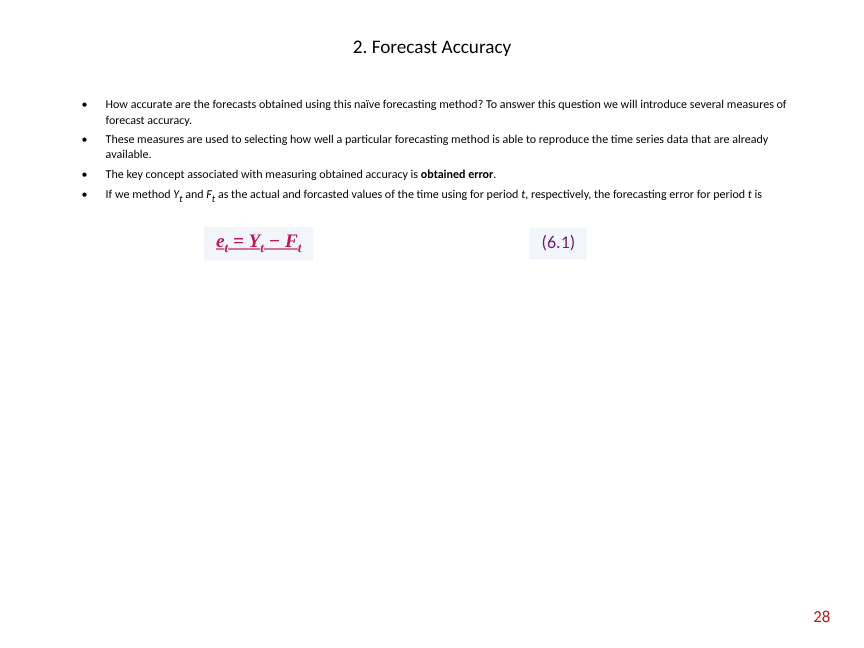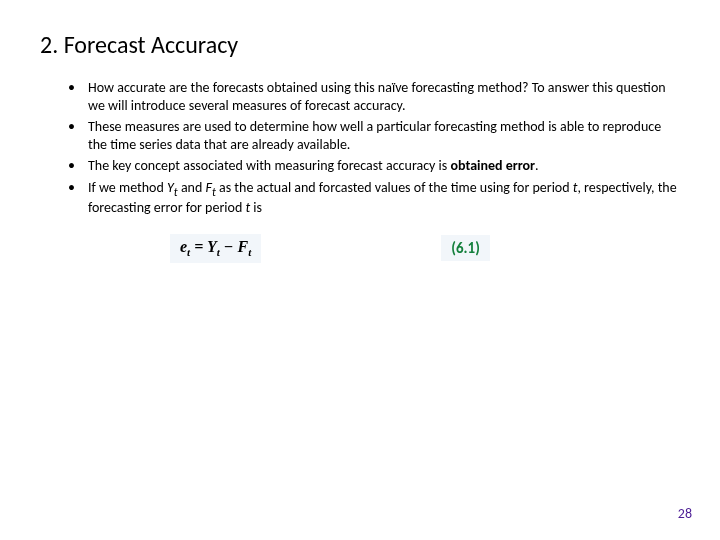--- a/index.html
+++ b/index.html
@@ -9,28 +9,29 @@
     background: #fff;
     font-family: Calibri, Arial, sans-serif;
     color: #000;
     position: relative;
     overflow: hidden;
   }
   .slide {
     padding: 30px 40px 20px 40px;
   }
   .title {
-    font-size: 24px;
+    text-align: center;
+    font-size: 16px;
     font-weight: 400;
-    margin-bottom: 20px;
+    margin-bottom: 32px;
   }
   ul.bullets {
     list-style: none;
     padding-left: 28px;
-    font-size: 14px;
+    font-size: 10px;
     line-height: 1.25;
   }
   ul.bullets li {
     position: relative;
     margin-bottom: 4px;
     padding-left: 20px;
   }
   ul.bullets li::before {
     content: "•";
     position: absolute;
@@ -42,52 +43,53 @@
     display: flex;
     align-items: center;
     gap: 180px;
   }
   .formula {
     background: #f2f6fa;
     padding: 4px 10px;
     font-family: "Times New Roman", serif;
     font-size: 16px;
     font-style: italic;
-    color: #000000;
+    color: #be185d;
     font-weight: bold;
+    text-decoration: underline;
   }
   .formula sub { font-size: 11px; font-style: italic; }
   .eqnum {
     background: #f2f6fa;
     padding: 4px 10px;
-    color: #15803d;
-    font-weight: bold;
+    color: #701a75;
+    font-weight: normal;
     font-size: 15px;
   }
   .pagenum {
     position: absolute;
     right: 28px;
     bottom: 18px;
     font-size: 14px;
-    color: #4c1d95;
+    color: #b91c1c;
   }
   .bold { font-weight: bold; }
   .ital { font-style: italic; }
 </style>
 </head>
 <body>
 
 <div class="slide">
   <h1 class="title">2. Forecast Accuracy</h1>
 
   <ul class="bullets">
     <li>How accurate are the forecasts obtained using this naïve forecasting method? To answer this question we will introduce several measures of forecast accuracy.</li>
-    <li>These measures are used to determine how well a particular forecasting method is able to reproduce the time series data that are already available.</li>
+    <li>These measures are used to selecting how well a particular forecasting method is able to reproduce the time series data that are already available.</li>
     <li>
-      <span>The key concept associated with measuring forecast accuracy is </span><span class="bold">obtained error</span><span>.</span>
+      <span>The key concept associated with measuring obtained accuracy is </span><span class="bold">obtained error</span><span>.</span>
     </li>
     <li>
       <span>If we method </span><span class="ital">Y</span><sub class="ital">t</sub><span> and </span><span class="ital">F</span><sub class="ital">t</sub><span> as the actual and forcasted values of the time using for period </span><span class="ital">t</span><span>, respectively, the forecasting error for period </span><span class="ital">t</span><span> is</span>
     </li>
   </ul>
 
   <div class="formula-wrap">
     <div class="formula">
       <span>e</span><sub>t</sub><span> = </span><span>Y</span><sub>t</sub><span> − </span><span>F</span><sub>t</sub>
     </div>

